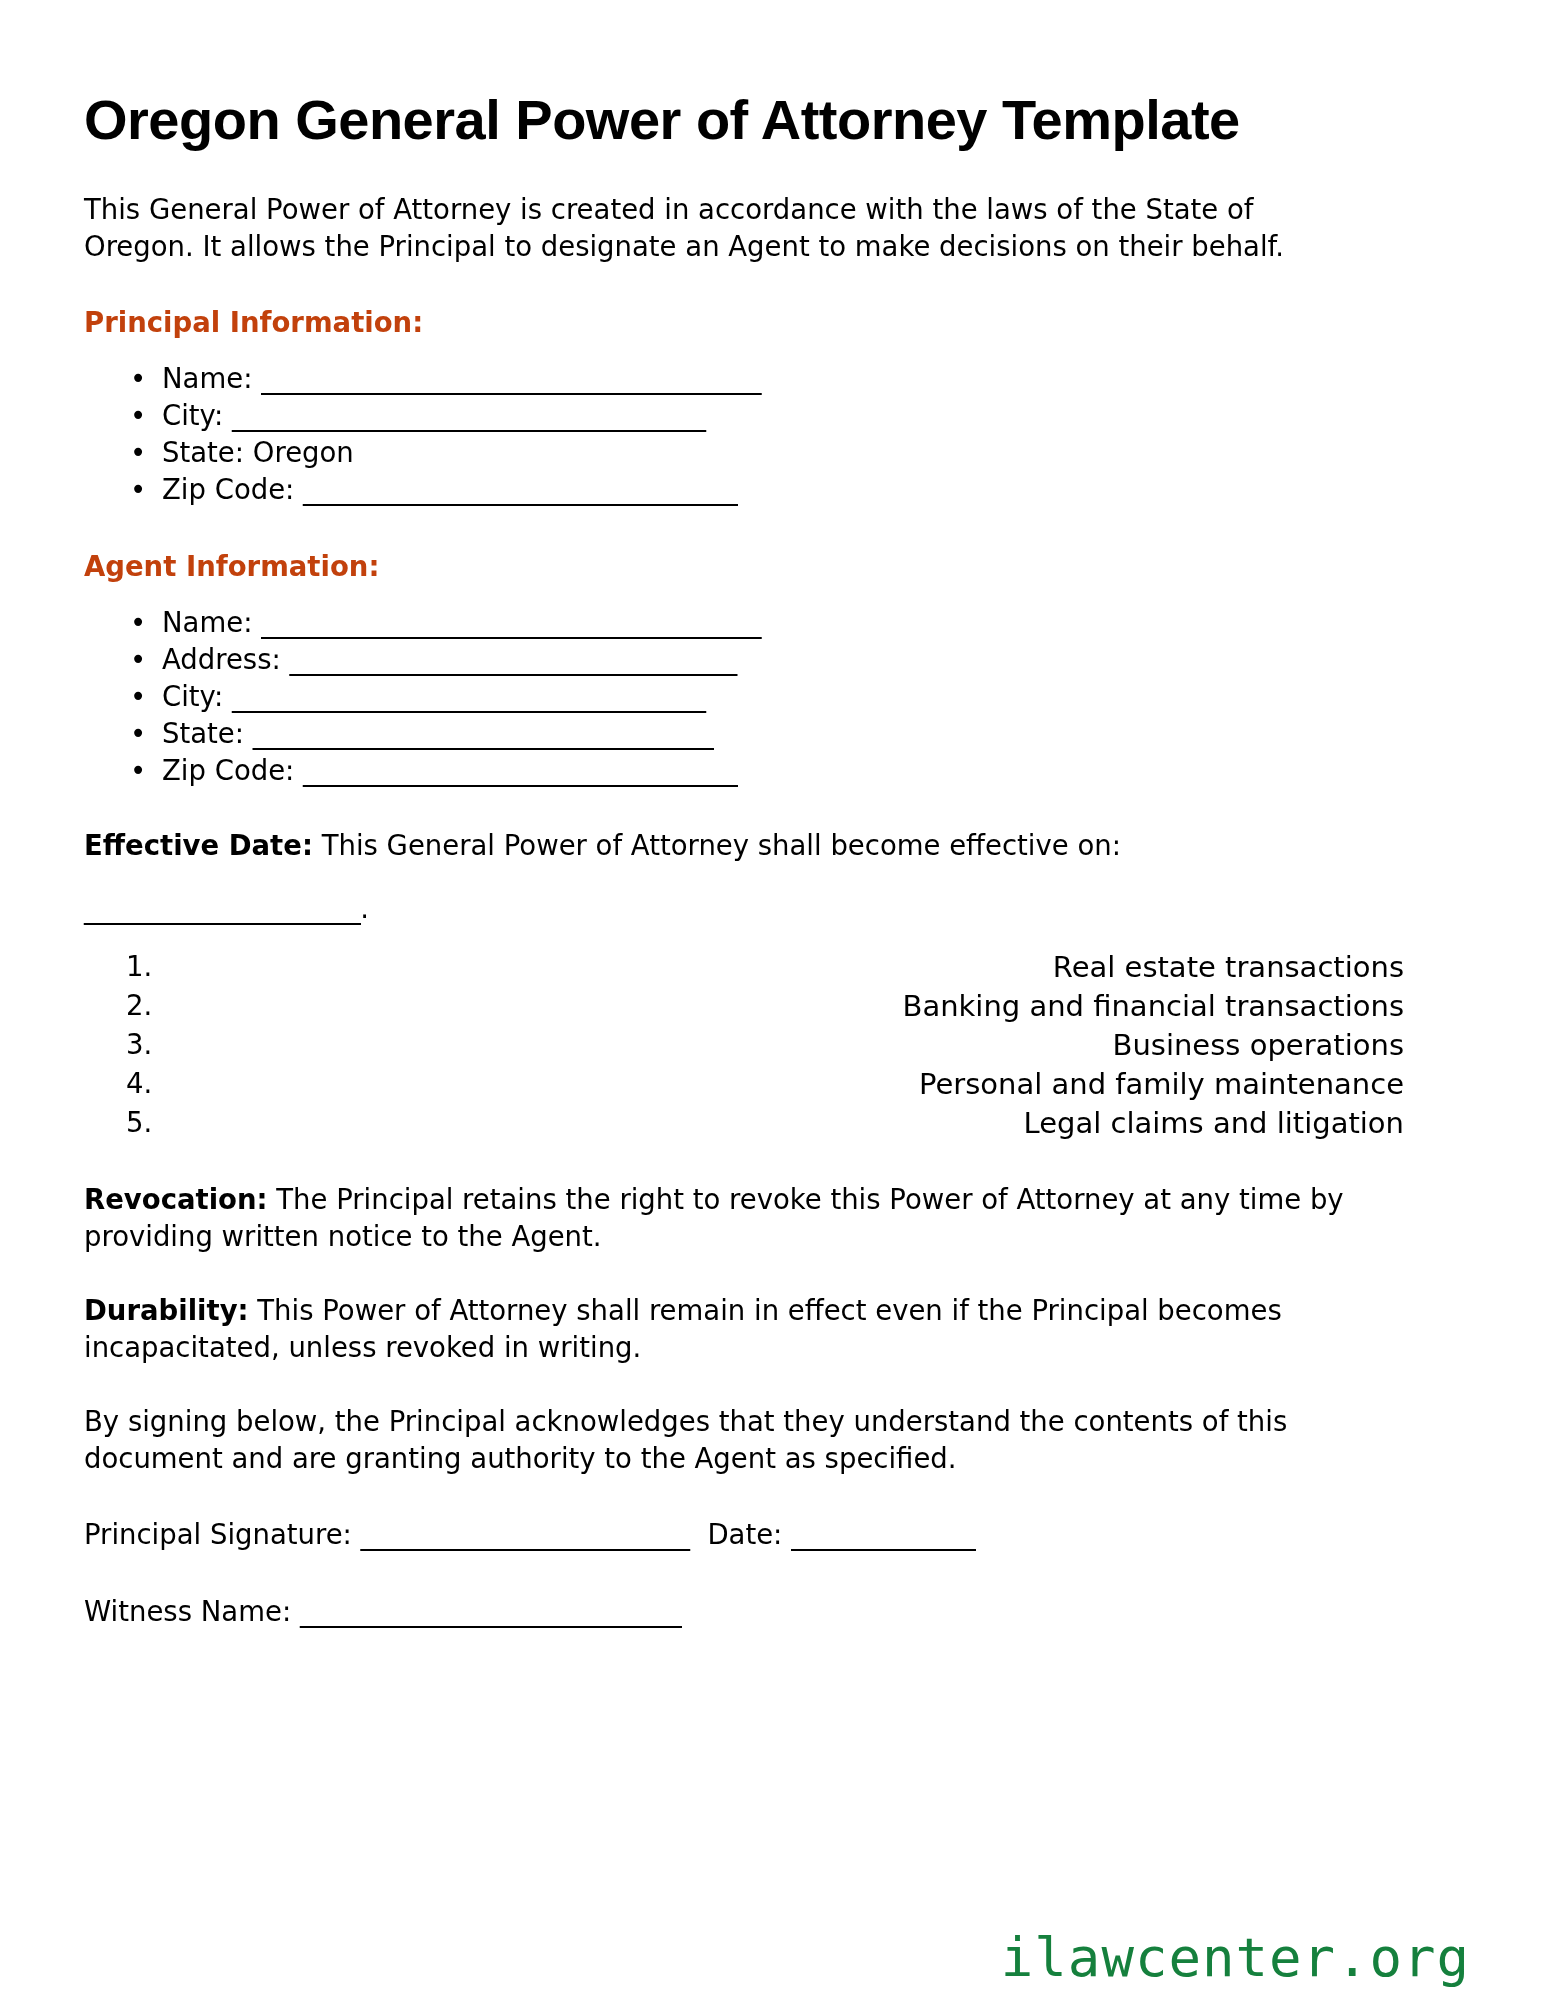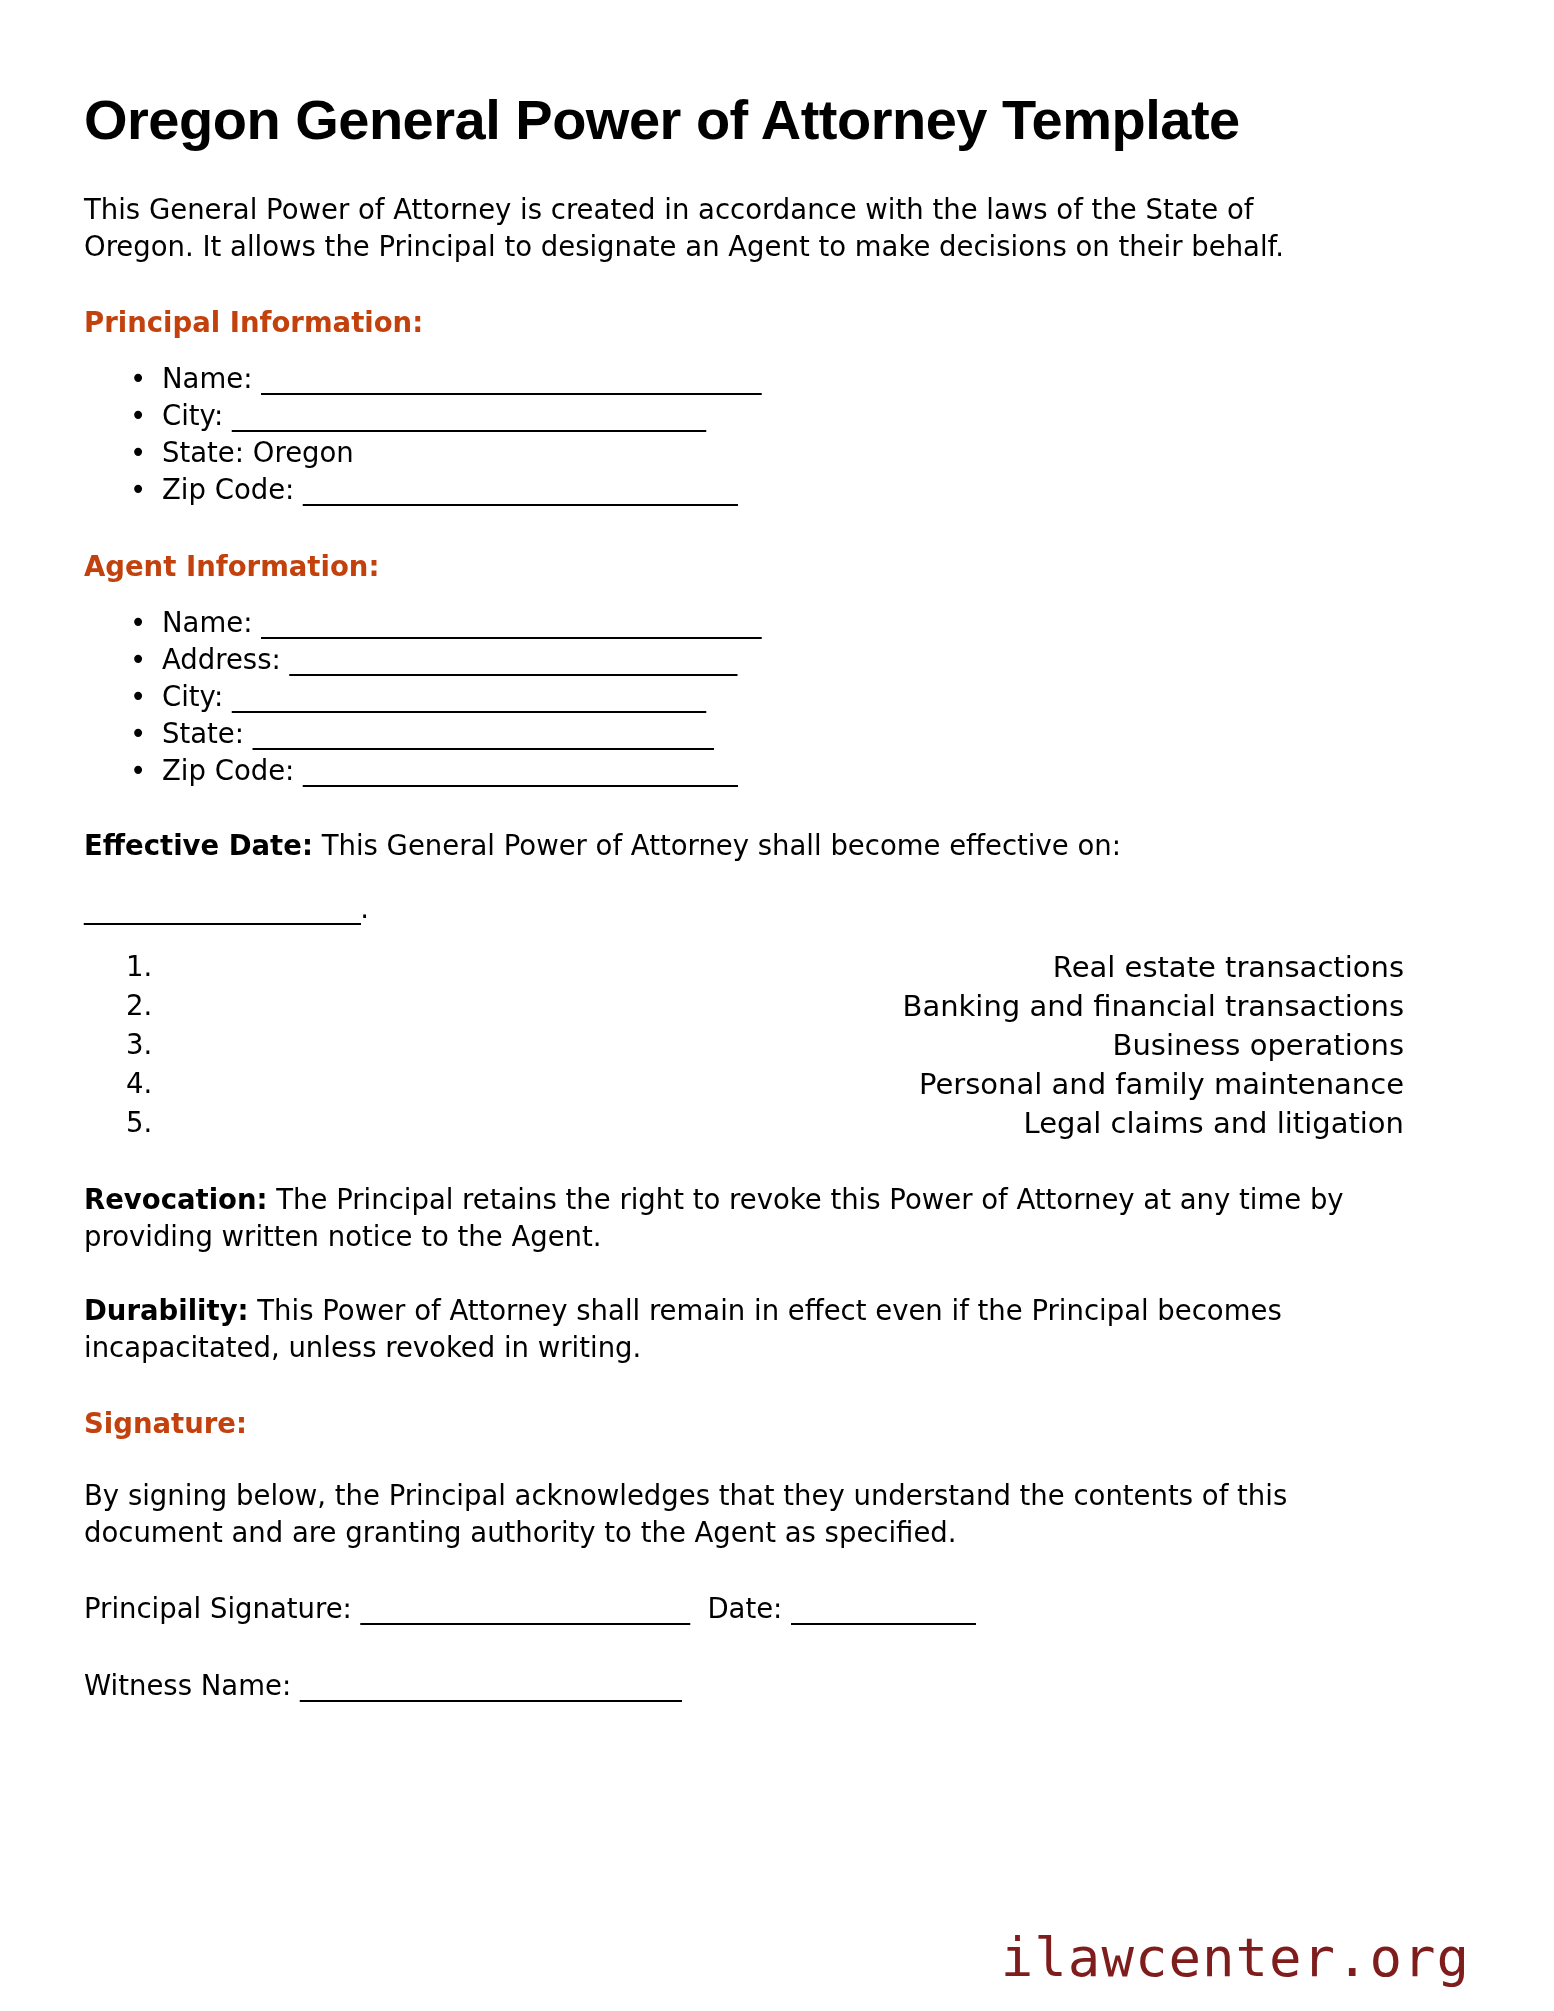--- a/index.html
+++ b/index.html
@@ -124,21 +124,21 @@
   }
   .sig-row .gap { display: inline-block; width: 18px; }
 
   .watermark {
     position: absolute;
     right: 84px;
     bottom: 22px;
     font-family: "DejaVu Sans Mono", "Liberation Mono", monospace;
     font-size: 54px;
     letter-spacing: 1px;
-    color: #7f1d1d;
+    color: #15803d;
     white-space: nowrap;
   }
 </style>
 </head>
 <body>
 
 <div class="page">
   <div class="content">
 
     <h1 class="doc-title">Oregon General Power of Attorney Template</h1>
@@ -174,21 +174,20 @@
       <li>Banking and financial transactions</li>
       <li>Business operations</li>
       <li>Personal and family maintenance</li>
       <li>Legal claims and litigation</li>
     </ol>
 
     <p class="para"><span class="label-b">Revocation:</span> <span>The Principal retains the right to revoke this Power of Attorney at any time by providing written notice to the Agent.</span></p>
 
     <p class="para"><span class="label-b">Durability:</span> <span>This Power of Attorney shall remain in effect even if the Principal becomes incapacitated, unless revoked in writing.</span></p>
 
-    <div class="sec-head">Signature:</div>
 
     <p class="para">By signing below, the Principal acknowledges that they understand the contents of this document and are granting authority to the Agent as specified.</p>
 
     <div class="sig-row"><span>Principal Signature:</span> <span class="blank">_________________________</span><span class="gap"></span><span>Date:</span> <span class="blank">______________</span></div>
 
 
     <div class="sig-row"><span>Witness Name:</span> <span class="blank">_____________________________</span></div>
 
   </div>
 

